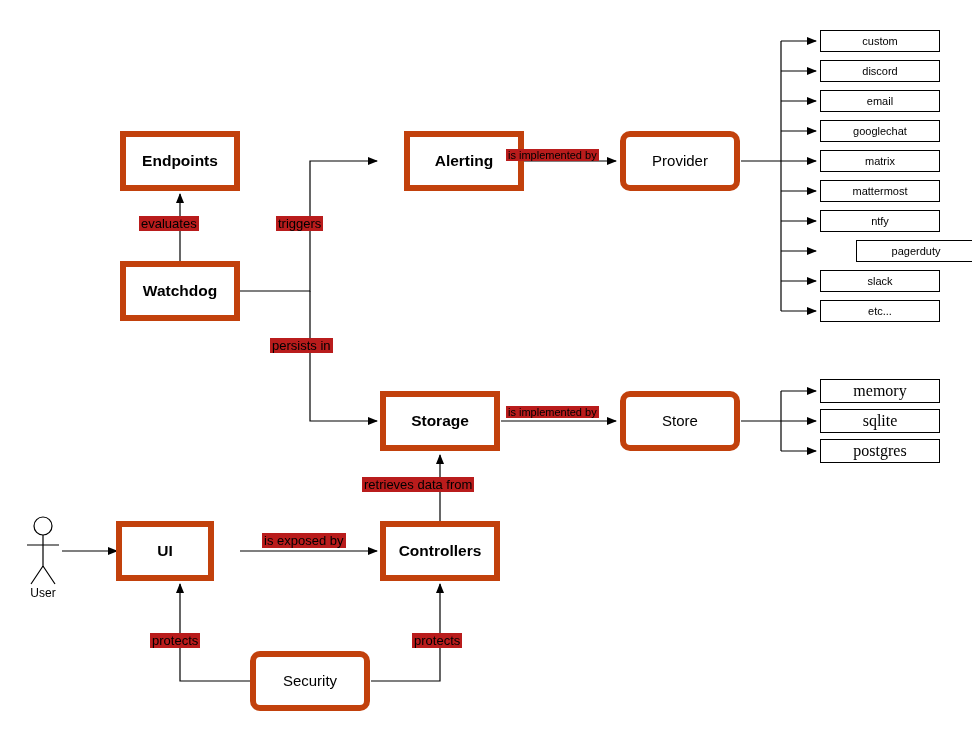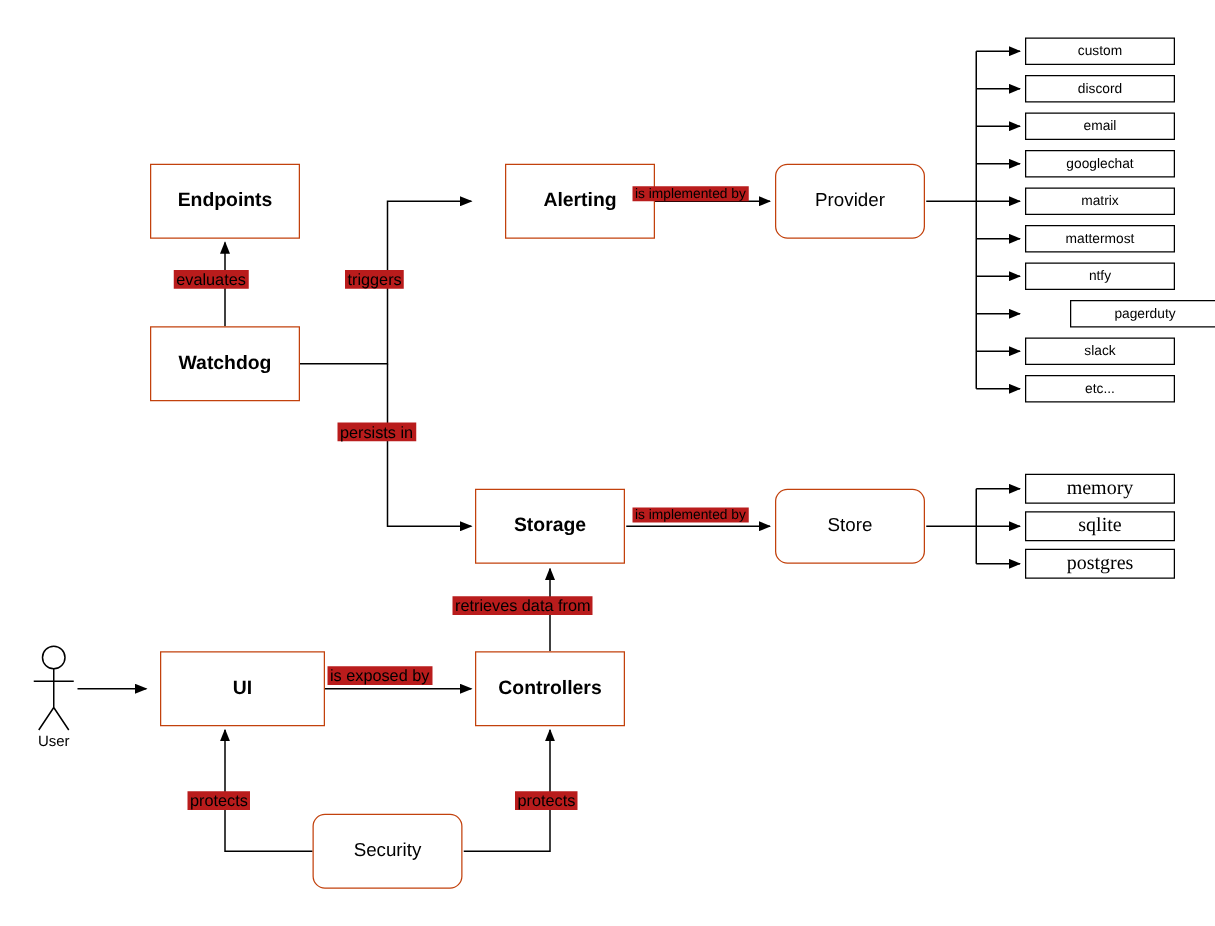--- a/index.html
+++ b/index.html
@@ -22,21 +22,21 @@
     position: absolute;
     left: 0;
     top: 0;
     width: 972px;
     height: 741px;
     pointer-events: none;
   }
   .node {
     position: absolute;
     box-sizing: border-box;
-    border: 1px solid #c2410c;
+    border: 6px solid #c2410c;
     background: #ffffff;
     display: flex;
     align-items: center;
     justify-content: center;
     text-align: center;
     font-size: 15px;
     line-height: 1.2;
   }
   .node.bold {
     font-weight: bold;
@@ -155,21 +155,21 @@
   </div>
 
   <div class="node bold" style="left:380px; top:391px; width:120px; height:60px;">
     <span>Storage</span>
   </div>
 
   <div class="node rounded" style="left:620px; top:391px; width:120px; height:60px;">
     <span>Store</span>
   </div>
 
-  <div class="node bold" style="left:128px; top:521px; width:132px; height:60px;">
+  <div class="node bold" style="left:116px; top:521px; width:98px; height:60px;">
     <span>UI</span>
   </div>
 
   <div class="node bold" style="left:380px; top:521px; width:120px; height:60px;">
     <span>Controllers</span>
   </div>
 
   <div class="node rounded" style="left:250px; top:651px; width:120px; height:60px;">
     <span>Security</span>
   </div>

